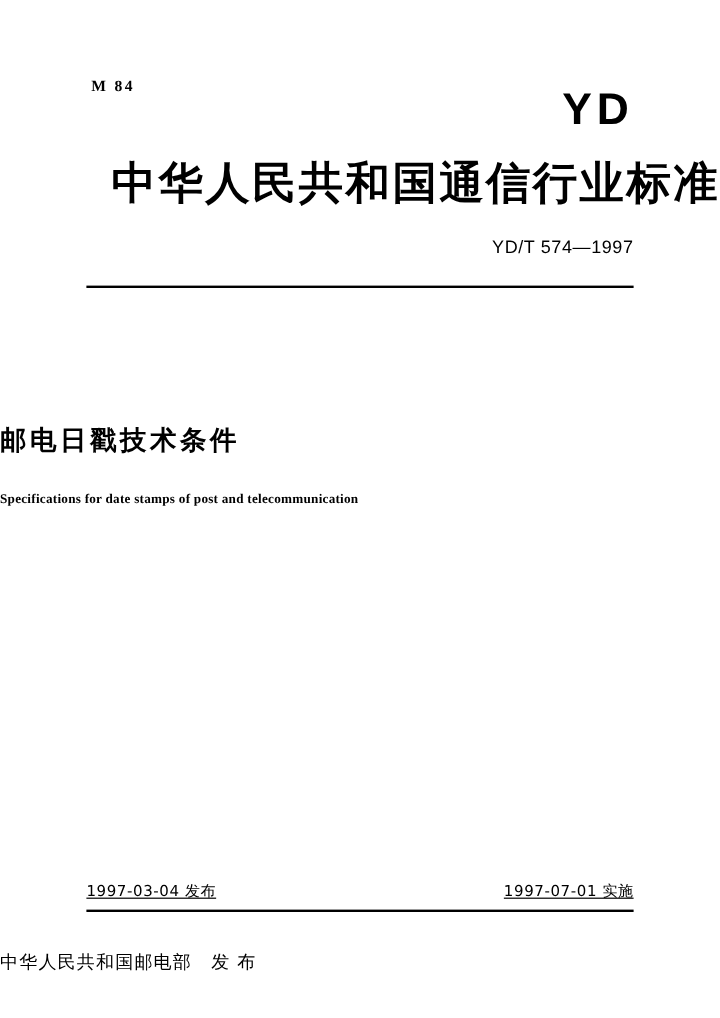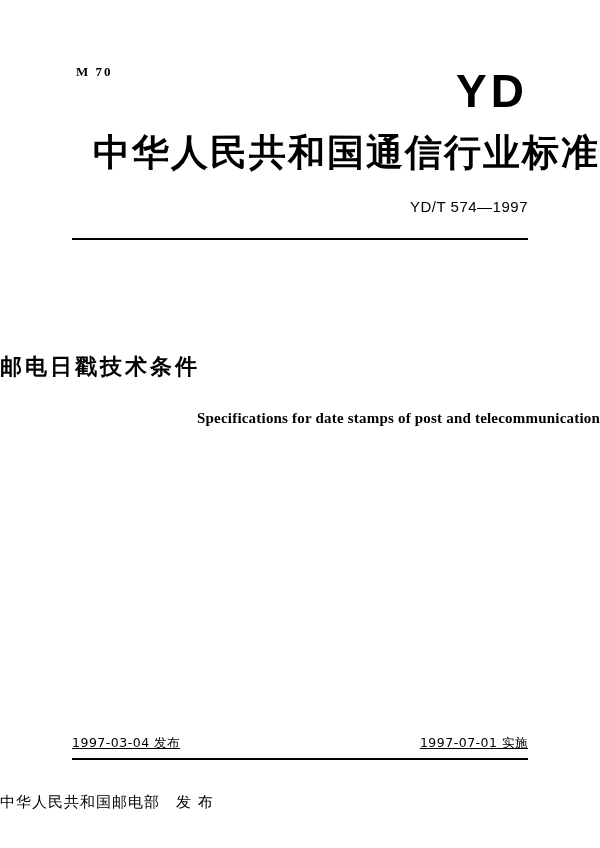--- a/index.html
+++ b/index.html
@@ -36,21 +36,21 @@
   
   .logo-row {
     position: absolute;
     right: 72px;
     top: 68px;
     text-align: right;
   }
   .logo {
     font-family: "Liberation Sans", sans-serif;
     font-weight: bold;
-    font-size: 46px;
+    font-size: 37px;
     letter-spacing: 4px;
     line-height: 46px;
   }
 
   
   .main-title {
     position: absolute;
     left: 0;
     right: 0;
     top: 128px;
@@ -101,24 +101,24 @@
     font-family: "DejaVu Sans", sans-serif;
     font-weight: bold;
     font-size: 22px;
     letter-spacing: 3px;
   }
   .doc-title-en {
     position: absolute;
     left: 0;
     right: 0;
     top: 410px;
-    text-align: right;
+    text-align: left;
     font-family: "Liberation Serif", serif;
     font-weight: bold;
-    font-size: 15px;
+    font-size: 11px;
     letter-spacing: 0.2px;
   }
 
   
   .footer-dates {
     position: absolute;
     left: 72px;
     right: 72px;
     bottom: 96px;
     display: flex;
@@ -149,21 +149,21 @@
   .publisher .gap {
     display: inline-block;
     width: 16px;
   }
 </style>
 </head>
 <body>
 
 <div class="page">
 
-  <div class="class-code">M 70</div>
+  <div class="class-code">M 84</div>
 
   <div class="logo-row">
     <div class="logo">YD</div>
   </div>
 
   <div class="main-title">中华人民共和国通信行业标准</div>
 
   <div class="std-number">YD/T 574—1997</div>
 
   <div class="rule-top"></div>

